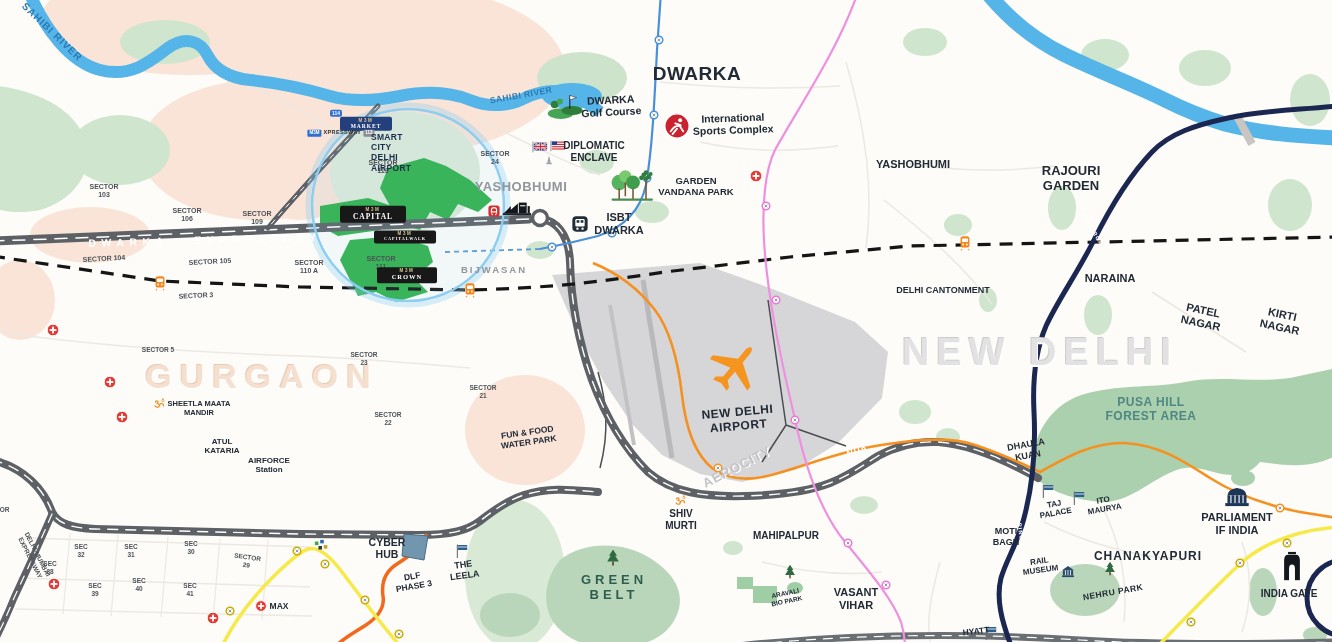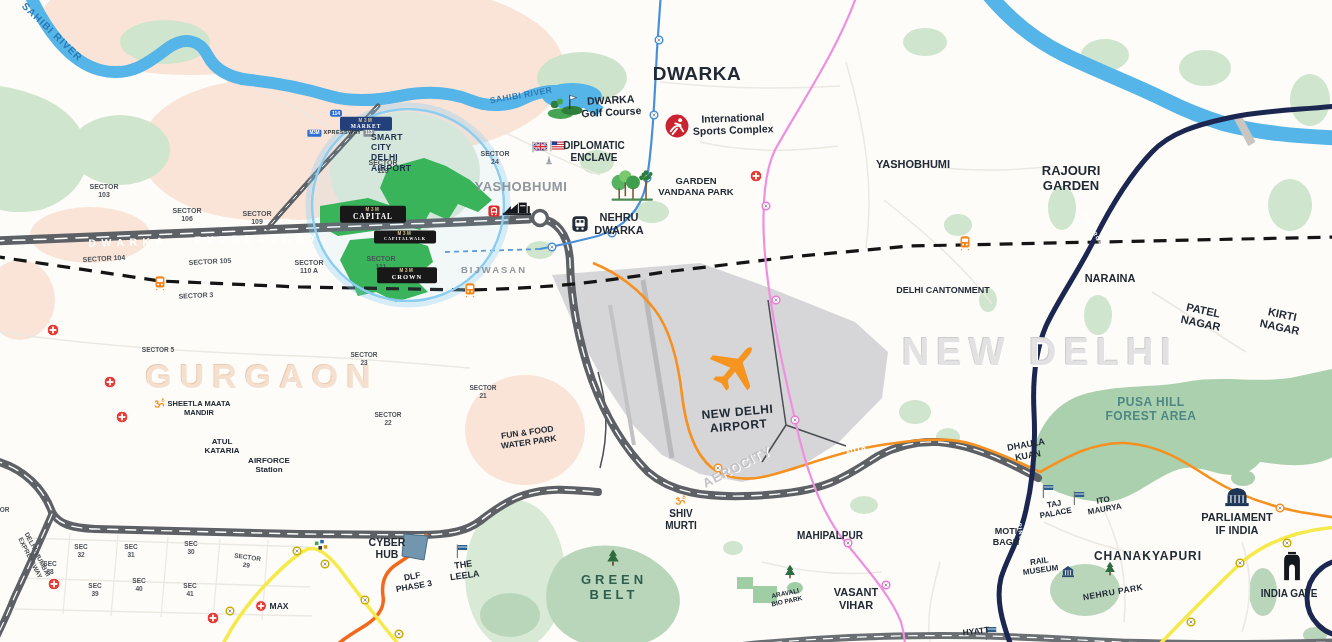--- a/index.html
+++ b/index.html
@@ -482,21 +482,21 @@
       </div>
       <div class="lbl " style="left: 594px; top: 152px; font-size: 10px; transform: translate(-50%, -50%) rotate(0deg);">
         <span>DIPLOMATIC</span>
         <span>ENCLAVE</span>
       </div>
       <div class="lbl " style="left: 696px; top: 186px; font-size: 9.5px; transform: translate(-50%, -50%) rotate(0deg);">
         <span>GARDEN</span>
         <span>VANDANA PARK</span>
       </div>
       <div class="lbl " style="left: 619px; top: 224px; font-size: 11px; transform: translate(-50%, -50%) rotate(0deg);">
-        <span>NEHRU</span>
+        <span>ISBT</span>
         <span>DWARKA</span>
       </div>
       <div class="lbl gray" style="left: 521px; top: 187px; font-size: 13px; letter-spacing: 0.5px; transform: translate(-50%, -50%) rotate(0deg);">
         <span>YASHOBHUMI</span>
       </div>
       <div class="lbl sector" style="left: 495px; top: 158px; font-size: 7px; transform: translate(-50%, -50%) rotate(0deg);">
         <span>SECTOR</span>
         <span>24</span>
       </div>
       <div class="lbl sector" style="left: 383px; top: 167px; font-size: 7px; transform: translate(-50%, -50%) rotate(0deg);">
@@ -579,21 +579,21 @@
         <span>NEW DELHI</span>
         <span>AIRPORT</span>
       </div>
       <div class="lbl wm-s" style="left: 737px; top: 467px; font-size: 13px; letter-spacing: 1px; transform: translate(-50%, -50%) rotate(-27deg);">
         <span>AEROCITY</span>
       </div>
       <div class="lbl " style="left: 681px; top: 520px; font-size: 10px; transform: translate(-50%, -50%) rotate(0deg);">
         <span>SHIV</span>
         <span>MURTI</span>
       </div>
-      <div class="lbl " style="left: 786px; top: 536px; font-size: 10px; transform: translate(-50%, -50%) rotate(0deg); margin-left: 44px;">
+      <div class="lbl " style="left: 786px; top: 536px; font-size: 10px; transform: translate(-50%, -50%) rotate(0deg);">
         <span>MAHIPALPUR</span>
       </div>
       <div class="lbl green" style="left: 614px; top: 587px; font-size: 13px; letter-spacing: 4px; transform: translate(-50%, -50%) rotate(0deg);">
         <span>GREEN</span>
         <span>BELT</span>
       </div>
       <div class="lbl " style="left: 786px; top: 597px; font-size: 6.5px; transform: translate(-50%, -50%) rotate(-12deg);">
         <span>ARAVALI</span>
         <span>BIO PARK</span>
       </div>

